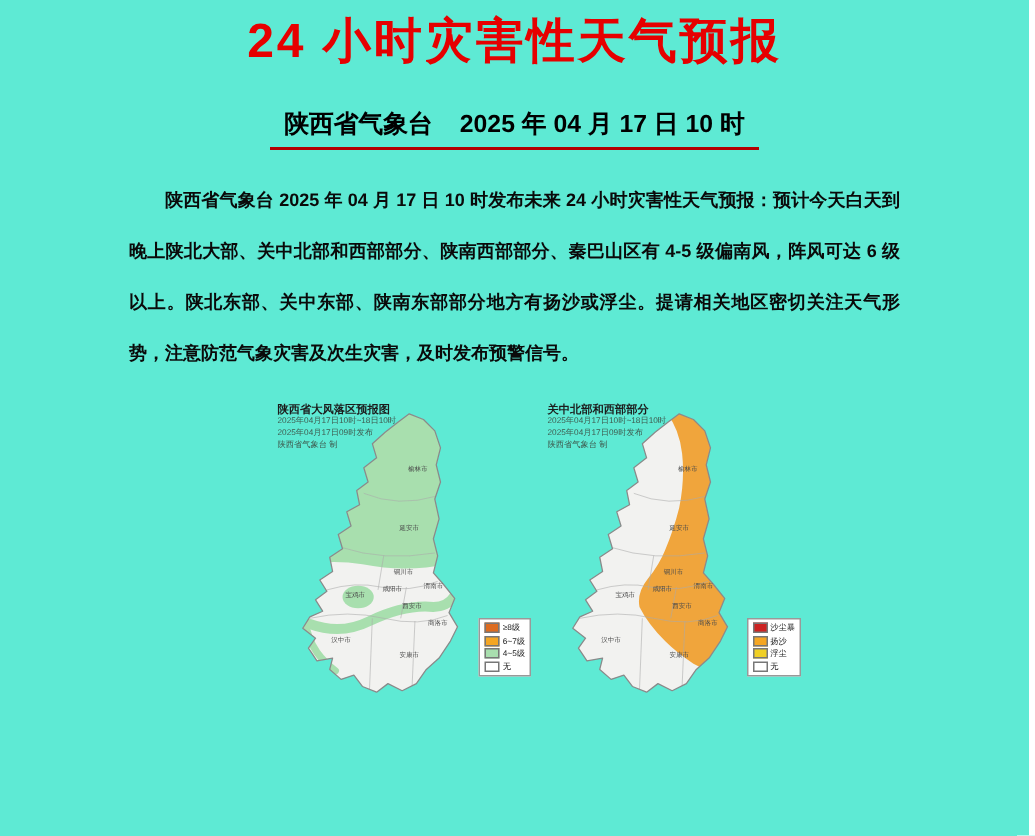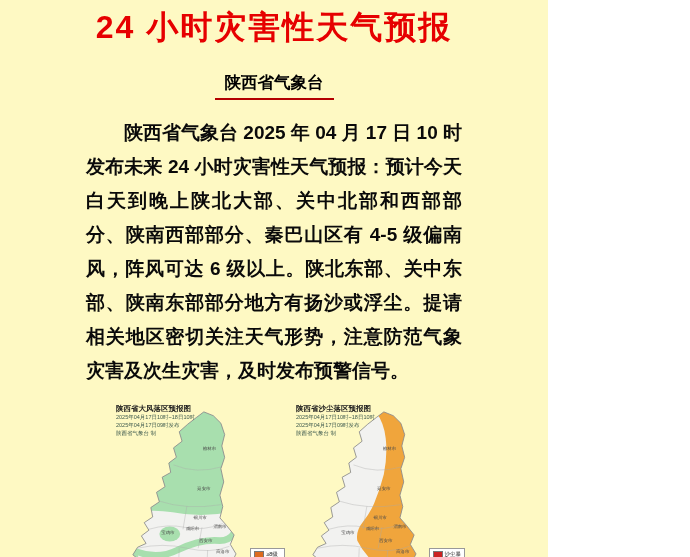--- a/index.html
+++ b/index.html
@@ -1,31 +1,31 @@
 <!DOCTYPE html>
 <html><head>
 <meta charset="utf-8">
 <style>
   html,body{margin:0;padding:0;background:#ffffff;}
   .page{
-    width:548px;height:557px;background:#fef9c3;overflow:hidden;position:relative;
+    width:686px;height:557px;background:#5eead4;overflow:hidden;position:relative;
     font-family:"Liberation Sans","DejaVu Sans",sans-serif;color:#111;
   }
   .title{
     margin:6px 0 0 0;text-align:center;color:#e60000;
     font-size:32px;font-weight:900;letter-spacing:2px;
   }
   .meta-wrap{text-align:center;margin-top:22px;}
   .meta{
     display:inline-flex;gap:18px;align-items:baseline;
     font-size:16.5px;font-weight:700;color:#000;
     border-bottom:2px solid #b30000;padding:0 10px 4px 10px;
   }
   .body-text{
-    margin:16px 86px 0 86px;font-size:19px;font-weight:700;color:#0a0a0a;
+    margin:16px 86px 0 86px;font-size:12px;font-weight:700;color:#0a0a0a;
     line-height:34px;text-align:justify;text-indent:2em;
   }
   .maps-row{display:flex;justify-content:center;margin-top:10px;height:228px;padding-left:28px;}
   .map-block{width:180px;height:226px;position:relative;}
   .map-header{position:absolute;left:8px;top:6px;z-index:2;line-height:1.25;}
   .map-title{font-size:7.5px;font-weight:700;color:#1c1c1c;}
   .map-sub{font-size:5.5px;color:#3e5a4e;margin-top:1px;}
   .map-svg{position:absolute;left:22px;top:10px;}
   .prov-base{fill:#f2f2f0;stroke:none;}
   .prov-outline{fill:none;stroke:#8a8a8a;stroke-width:0.9;stroke-linejoin:round;}
@@ -45,20 +45,21 @@
 </head>
 <body>
 
 <div class="page">
 
   <h1 class="title">24 小时灾害性天气预报</h1>
 
   <div class="meta-wrap">
     <div class="meta">
       <span>陕西省气象台</span>
+      <span>2025 年 04 月 17 日 10 时</span>
     </div>
   </div>
 
   <p class="body-text">陕西省气象台 2025 年 04 月 17 日 10 时发布未来 24 小时灾害性天气预报：预计今天白天到晚上陕北大部、关中北部和西部部分、陕南西部部分、秦巴山区有 4-5 级偏南风，阵风可达 6 级以上。陕北东部、关中东部、陕南东部部分地方有扬沙或浮尘。提请相关地区密切关注天气形势，注意防范气象灾害及次生灾害，及时发布预警信号。</p>
 
   <div class="maps-row">
 
     <div class="map-block">
       <div class="map-header">
         <div class="map-title">陕西省大风落区预报图</div>
@@ -125,21 +126,21 @@
         </div>
         <div class="lg-row">
           <span class="sw" style="background: rgb(255, 255, 255);"></span>
           <span class="lg-t">无</span>
         </div>
       </div>
     </div>
 
     <div class="map-block">
       <div class="map-header">
-        <div class="map-title">陕西省沙尘落区预报图</div>
+        <div class="map-title">关中北部和西部部分</div>
         <div class="map-sub">2025年04月17日10时~18日10时</div>
         <div class="map-sub">2025年04月17日09时发布</div>
         <div class="map-sub">陕西省气象台 制</div>
       </div>
 
       <svg class="map-svg" width="142" height="199" viewBox="0 0 150 210">
         <defs>
           <clipPath id="clip1">
             <path d="M78,4 L88,8 L96,16 L100,28 L97,40 L100,52 L96,64 L99,78 L95,92 L98,104 L95,116 L102,124 L110,134 L106,144 L112,154 L107,164 L99,176 L90,184 L83,194 L73,199 L63,194 L55,200 L45,196 L39,188 L30,191 L22,184 L24,176 L13,178 L7,169 L12,162 L3,155 L8,147 L17,143 L12,135 L20,129 L15,121 L24,115 L22,105 L31,99 L28,89 L37,83 L34,73 L43,68 L41,58 L49,52 L46,42 L55,35 L52,25 L61,17 L70,10 Z"></path>
           </clipPath>

